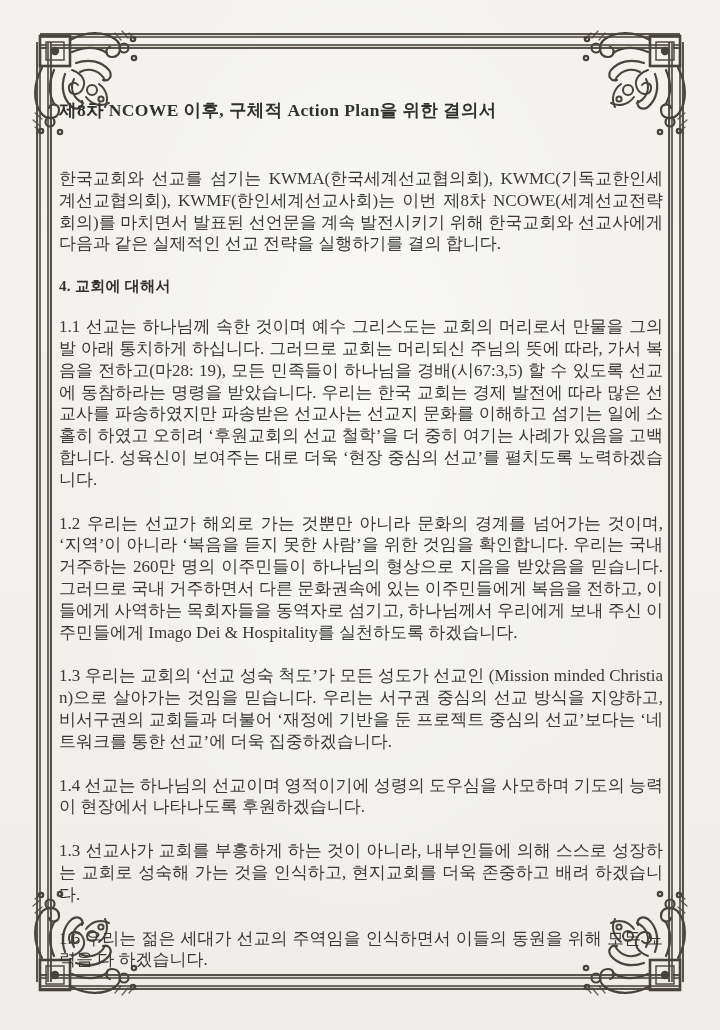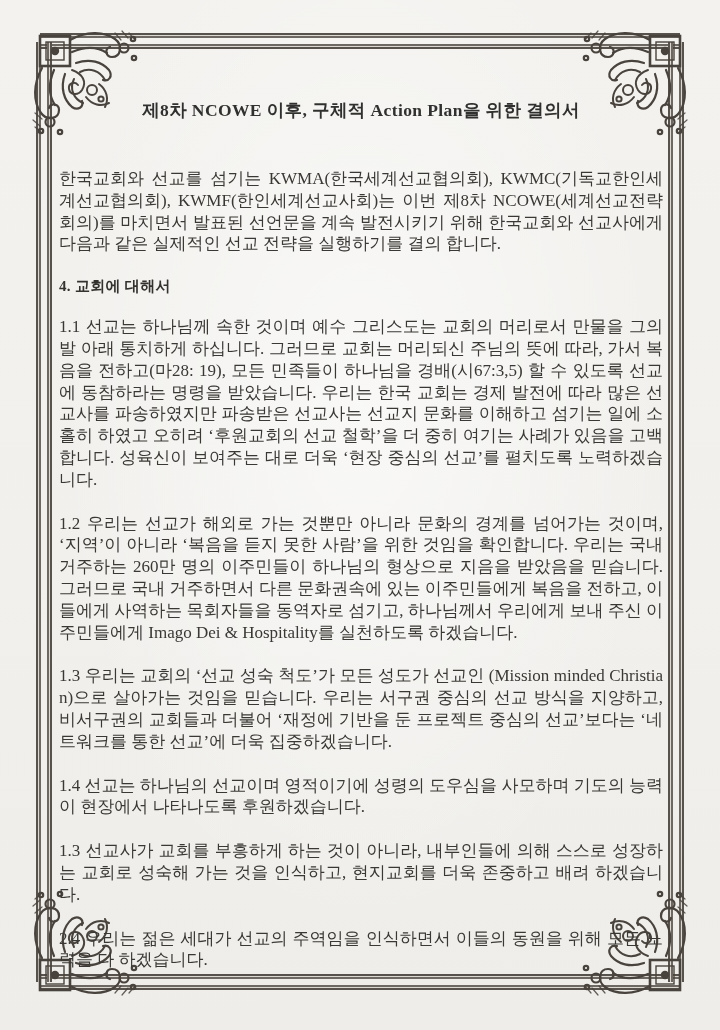--- a/index.html
+++ b/index.html
@@ -41,21 +41,21 @@
   .corner-tl{left:20px;top:18px;}
   .corner-tr{right:20px;top:18px;transform:scaleX(-1);}
   .corner-bl{left:20px;bottom:22px;transform:scaleY(-1);}
   .corner-br{right:20px;bottom:22px;transform:scale(-1,-1);}
   
   .content{
     position:absolute;left:59px;right:57px;top:98px;
     color:#3a3835;
   }
   .doc-title{
-    text-align:center;
+    text-align:left;
     font-size:17.5px;font-weight:bold;color:#30302e;
     letter-spacing:0.4px;
     margin:0 0 46px 0;
     font-family:Liberation Serif, serif;
   }
   .para{
     font-size:17px;line-height:21.8px;
     text-align:justify;
     word-break:break-all;
     margin:0 0 22px 0;
@@ -254,14 +254,14 @@
 
 <div class="content">
   <h1 class="doc-title">제8차 NCOWE 이후, 구체적 Action Plan을 위한 결의서</h1>
   <p class="para">한국교회와 선교를 섬기는 KWMA(한국세계선교협의회), KWMC(기독교한인세계선교협의회), KWMF(한인세계선교사회)는 이번 제8차 NCOWE(세계선교전략회의)를 마치면서 발표된 선언문을 계속 발전시키기 위해 한국교회와 선교사에게 다음과 같은 실제적인 선교 전략을 실행하기를 결의 합니다.</p>
   <h2 class="section-heading">4. 교회에 대해서</h2>
   <p class="para">1.1 선교는 하나님께 속한 것이며 예수 그리스도는 교회의 머리로서 만물을 그의 발 아래 통치하게 하십니다. 그러므로 교회는 머리되신 주님의 뜻에 따라, 가서 복음을 전하고(마28: 19), 모든 민족들이 하나님을 경배(시67:3,5) 할 수 있도록 선교에 동참하라는 명령을 받았습니다. 우리는 한국 교회는 경제 발전에 따라 많은 선교사를 파송하였지만 파송받은 선교사는 선교지 문화를 이해하고 섬기는 일에 소홀히 하였고 오히려 ‘후원교회의 선교 철학’을 더 중히 여기는 사례가 있음을 고백합니다. 성육신이 보여주는 대로 더욱 ‘현장 중심의 선교’를 펼치도록 노력하겠습니다.</p>
   <p class="para">1.2 우리는 선교가 해외로 가는 것뿐만 아니라 문화의 경계를 넘어가는 것이며, ‘지역’이 아니라 ‘복음을 듣지 못한 사람’을 위한 것임을 확인합니다. 우리는 국내 거주하는 260만 명의 이주민들이 하나님의 형상으로 지음을 받았음을 믿습니다. 그러므로 국내 거주하면서 다른 문화권속에 있는 이주민들에게 복음을 전하고, 이들에게 사역하는 목회자들을 동역자로 섬기고, 하나님께서 우리에게 보내 주신 이주민들에게 Imago Dei &amp; Hospitality를 실천하도록 하겠습니다.</p>
   <p class="para">1.3 우리는 교회의 ‘선교 성숙 척도’가 모든 성도가 선교인 (Mission minded Christian)으로 살아가는 것임을 믿습니다. 우리는 서구권 중심의 선교 방식을 지양하고, 비서구권의 교회들과 더불어 ‘재정에 기반을 둔 프로젝트 중심의 선교’보다는 ‘네트워크를 통한 선교’에 더욱 집중하겠습니다.</p>
   <p class="para">1.4 선교는 하나님의 선교이며 영적이기에 성령의 도우심을 사모하며 기도의 능력이 현장에서 나타나도록 후원하겠습니다.</p>
   <p class="para">1.3 선교사가 교회를 부흥하게 하는 것이 아니라, 내부인들에 의해 스스로 성장하는 교회로 성숙해 가는 것을 인식하고, 현지교회를 더욱 존중하고 배려 하겠습니다.</p>
-  <p class="para">2.4 우리는 젊은 세대가 선교의 주역임을 인식하면서 이들의 동원을 위해 모든 노력을 다 하겠습니다.</p>
+  <p class="para">1.6 우리는 젊은 세대가 선교의 주역임을 인식하면서 이들의 동원을 위해 모든 노력을 다 하겠습니다.</p>
 </div>
 
 </body></html>

